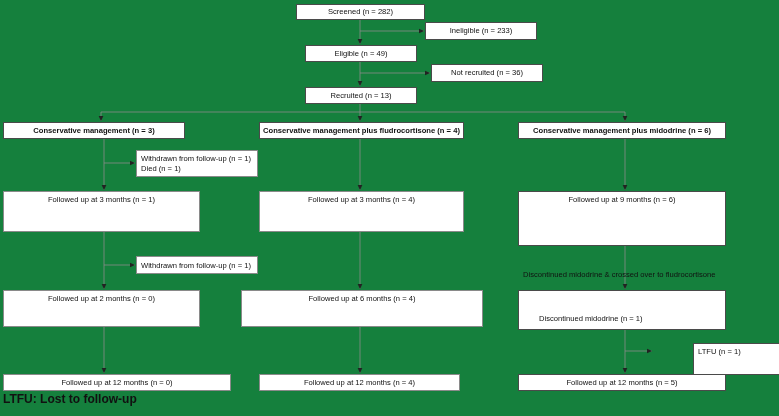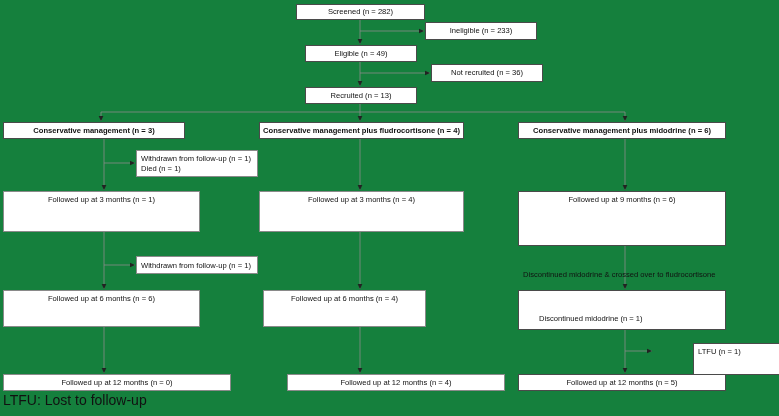--- a/index.html
+++ b/index.html
@@ -56,22 +56,22 @@
     right: 4px;
     text-align: left;
   }
   .node.bold-text {
     font-weight: bold;
   }
   .footnote {
     position: absolute;
     left: 3px;
     top: 392px;
-    font-size: 14px;
-    font-weight: normal;
+    font-size: 12px;
+    font-weight: bold;
     color: #111111;
     z-index: 4;
   }
 </style>
 </head>
 <body>
 
 <div id="flow-root">
 
   <svg id="flow-svg" viewBox="0 0 779 416" xmlns="http://www.w3.org/2000/svg">
@@ -156,36 +156,36 @@
 
   <div class="node" style="left:3px; top:191px; width:197px; height:41px;">
     <div class="ctr">Followed up at 3 months (n = 1)</div>
   </div>
 
   <div class="node" style="left:136px; top:256px; width:122px; height:18px;">
     <div class="note" style="top:5px;">Withdrawn from follow-up (n = 1)</div>
   </div>
 
   <div class="node" style="left:3px; top:290px; width:197px; height:37px;">
-    <div class="ctr">Followed up at 6 months (n = 6)</div>
+    <div class="ctr">Followed up at 2 months (n = 0)</div>
   </div>
 
   <div class="node" style="left:3px; top:374px; width:228px; height:17px;">
     <div class="ctr mid">Followed up at 12 months (n = 0)</div>
   </div>
 
   <div class="node" style="left:259px; top:191px; width:205px; height:41px;">
     <div class="ctr">Followed up at 3 months (n = 4)</div>
   </div>
 
-  <div class="node" style="left:263px; top:290px; width:163px; height:37px;">
+  <div class="node" style="left:241px; top:290px; width:242px; height:37px;">
     <div class="ctr">Followed up at 6 months (n = 4)</div>
   </div>
 
-  <div class="node" style="left:259px; top:374px; width:218px; height:17px;margin-left:28px;">
+  <div class="node" style="left:259px; top:374px; width:201px; height:17px;">
     <div class="ctr mid">Followed up at 12 months (n = 4)</div>
   </div>
 
   <div class="node thick" style="left:518px; top:191px; width:208px; height:55px;">
     <div class="ctr">Followed up at 9 months (n = 6)</div>
     <div class="note" style="top:42px;margin-top:37px;">Discontinued midodrine &amp; crossed over to fludrocortisone</div>
   </div>
 
   <div class="node thick" style="left:518px; top:290px; width:208px; height:40px;">
     <div class="note" style="top:24px;padding-left:16px;">Discontinued midodrine (n = 1)</div>

